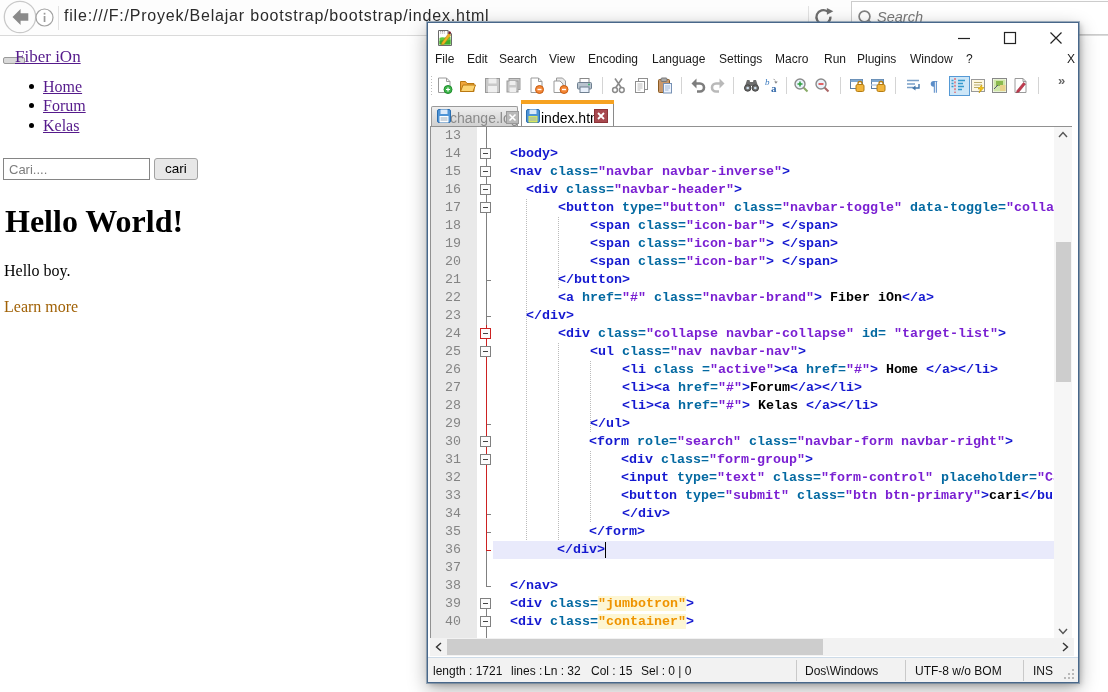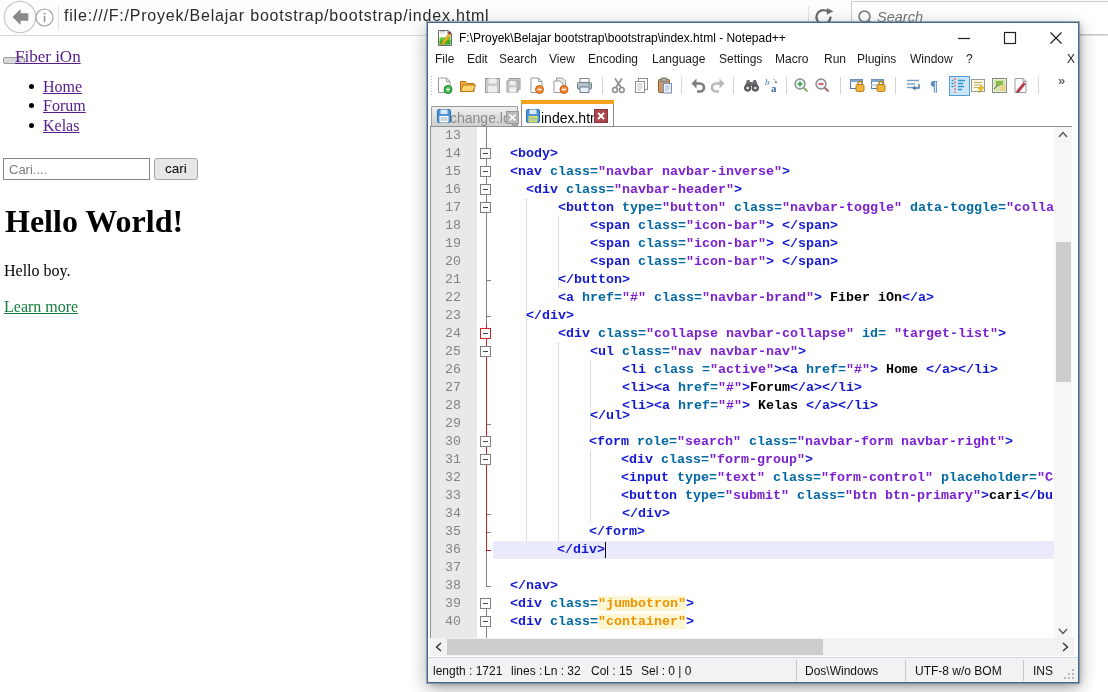--- a/index.html
+++ b/index.html
@@ -99,26 +99,25 @@
   <div class="bullet" style="left:29px;top:103px"></div>
   <div class="bullet" style="left:29px;top:123px"></div>
   <div class="abs serif vlink" style="left:43px;top:78px;font-size:16px">Home</div>
   <div class="abs serif vlink" style="left:43px;top:97px;font-size:16px">Forum</div>
   <div class="abs serif vlink" style="left:43px;top:117px;font-size:16px">Kelas</div>
   <div id="cariinput"></div>
   <div id="cariph">Cari....</div>
   <div id="caribtn">cari</div>
   <div class="abs serif" style="left:5px;top:203px;font-size:32px;font-weight:700">Hello World!</div>
   <div class="abs serif" style="left:4px;top:262px;font-size:16px">Hello boy.</div>
-  <div class="abs serif" style="left:4px;top:298px;font-size:16px;color:#15803d;text-decoration:underline">Learn more</div>
+  <div class="abs serif" style="left:4px;top:298px;font-size:16px;color:#a16207;">Learn more</div>
 </div>
 
 <div id="npp">
   <div id="npicon" class="abs" style="left:10px;top:7px"></div>
-  <div id="titletext">F:\Proyek\Belajar bootstrap\bootstrap\index.html - Notepad++</div>
   <svg class="abs" style="left:526px;top:5px" width="20" height="20">
       <line x1="4" y1="10.5" x2="16" y2="10.5" stroke="#222" stroke-width="1.2"></line>
     </svg>
   <svg class="abs" style="left:572px;top:5px" width="20" height="20">
       <rect x="4.5" y="4.5" width="11" height="11" fill="none" stroke="#222" stroke-width="1.2"></rect>
     </svg>
   <svg class="abs" style="left:618px;top:5px" width="20" height="20">
       <path d="M4.5 4.5 L15.5 15.5 M15.5 4.5 L4.5 15.5" stroke="#222" stroke-width="1.2"></path>
     </svg>
   <div id="menubar">
@@ -386,21 +385,21 @@
       <div class="cl" style="top:108px;left:159px"><span class="b">&lt;span </span><span class="r">class=</span><span class="p">"icon-bar"</span><span class="b">&gt; &lt;/span&gt;</span></div>
       <div class="cl" style="top:126px;left:159px"><span class="b">&lt;span </span><span class="r">class=</span><span class="p">"icon-bar"</span><span class="b">&gt; &lt;/span&gt;</span></div>
       <div class="cl" style="top:144px;left:127px"><span class="b">&lt;/button&gt;</span></div>
       <div class="cl" style="top:162px;left:127px"><span class="b">&lt;a </span><span class="r">href=</span><span class="p">"#"</span><span class="b"> </span><span class="r">class=</span><span class="p">"<i class="sq">navbar</i>-brand"</span><span class="b">&gt; </span><span class="k"><i class="sq">Fiber</i> iOn</span><span class="b">&lt;/a&gt;</span></div>
       <div class="cl" style="top:180px;left:95px"><span class="b">&lt;/div&gt;</span></div>
       <div class="cl" style="top:198px;left:127px"><span class="b">&lt;div </span><span class="r">class=</span><span class="p">"collapse <i class="sq">navbar</i>-collapse"</span><span class="b"> </span><span class="r">id= </span><span class="p">"target-list"</span><span class="b">&gt;</span></div>
       <div class="cl" style="top:216px;left:159px"><span class="b">&lt;ul </span><span class="r">class=</span><span class="p">"<i class="sq">nav</i> <i class="sq">navbar-nav</i>"</span><span class="b">&gt;</span></div>
       <div class="cl" style="top:234px;left:191px"><span class="b">&lt;li </span><span class="r">class =</span><span class="p">"active"</span><span class="b">&gt;&lt;a </span><span class="r">href=</span><span class="p">"#"</span><span class="b">&gt; </span><span class="k">Home</span><span class="b"> &lt;/a&gt;&lt;/li&gt;</span></div>
       <div class="cl" style="top:252px;left:191px"><span class="b">&lt;li&gt;&lt;a </span><span class="r">href=</span><span class="p">"#"</span><span class="b">&gt;</span><span class="k">Forum</span><span class="b">&lt;/a&gt;&lt;/li&gt;</span></div>
       <div class="cl" style="top:270px;left:191px"><span class="b">&lt;li&gt;&lt;a </span><span class="r">href=</span><span class="p">"#"</span><span class="b">&gt; </span><span class="k"><i class="sq">Kelas</i></span><span class="b"> &lt;/a&gt;&lt;/li&gt;</span></div>
-      <div class="cl" style="top:280px;left:159px"><span class="b">&lt;/ul&gt;</span></div>
+      <div class="cl" style="top:288px;left:159px"><span class="b">&lt;/ul&gt;</span></div>
       <div class="cl" style="top:306px;left:158px"><span class="b">&lt;form </span><span class="r">role=</span><span class="p">"search"</span><span class="b"> </span><span class="r">class=</span><span class="p">"<i class="sq">navbar</i>-form <i class="sq">navbar</i>-right"</span><span class="b">&gt;</span></div>
       <div class="cl" style="top:324px;left:190px"><span class="b">&lt;div </span><span class="r">class=</span><span class="p">"form-group"</span><span class="b">&gt;</span></div>
       <div class="cl" style="top:342px;left:190px"><span class="b">&lt;input </span><span class="r">type=</span><span class="p">"text"</span><span class="b"> </span><span class="r">class=</span><span class="p">"form-control"</span><span class="b"> </span><span class="r">placeholder=</span><span class="p">"Cari...."</span></div>
       <div class="cl" style="top:360px;left:190px"><span class="b">&lt;button </span><span class="r">type=</span><span class="p">"submit"</span><span class="b"> </span><span class="r">class=</span><span class="p">"<i class="sq">btn</i> <i class="sq">btn</i>-primary"</span><span class="b">&gt;</span><span class="k"><i class="sq">cari</i></span><span class="b">&lt;/button&gt;</span></div>
       <div class="cl" style="top:378px;left:191px"><span class="b">&lt;/div&gt;</span></div>
       <div class="cl" style="top:396px;left:158px"><span class="b">&lt;/form&gt;</span></div>
       <div class="cl" style="top:414px;left:126px"><span class="b">&lt;/div&gt;</span></div>
       <div class="cl" style="top:450px;left:79px"><span class="b">&lt;/nav&gt;</span></div>
       <div class="cl" style="top:468px;left:79px"><span class="b">&lt;div </span><span class="r">class=</span><span class="o">"jumbotron"</span><span class="b">&gt;</span></div>
       <div class="cl" style="top:486px;left:79px"><span class="b">&lt;div </span><span class="r">class=</span><span class="o">"container"</span><span class="b">&gt;</span></div>

